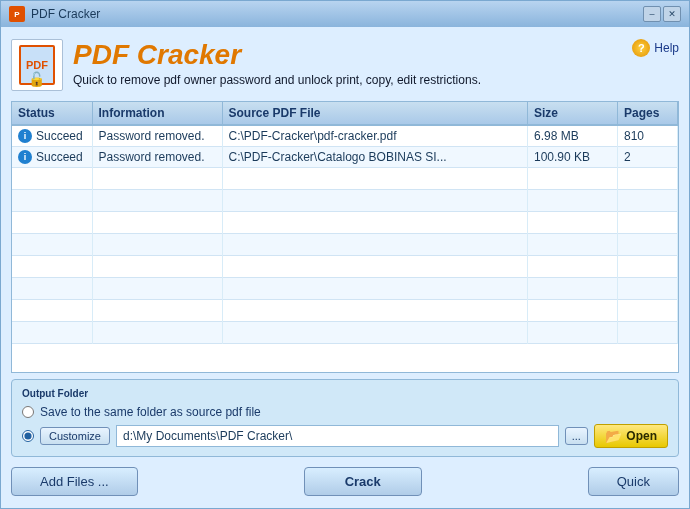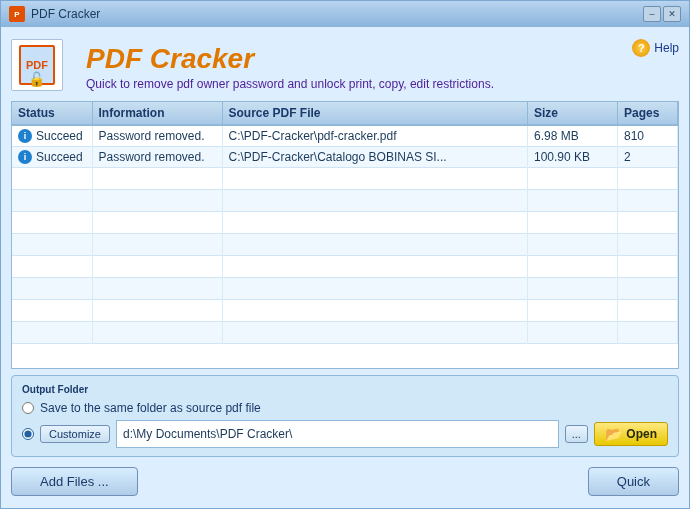--- a/index.html
+++ b/index.html
@@ -74,22 +74,22 @@
       gap: 6px;
     }
     .header-row {
       display: flex;
       align-items: center;
       justify-content: space-between;
       padding: 4px 0;
     }
     .header-left {
       display: flex;
-      align-items: flex-end;
-      gap: 23px;
+      align-items: flex-start;
+      gap: 10px;
     }
     .pdf-icon {
       width: 52px;
       height: 52px;
       background: white;
       border: 1px solid #aac0d8;
       display: flex;
       align-items: center;
       justify-content: center;
       position: relative;
@@ -120,21 +120,21 @@
       bottom: -4px;
     }
     .app-title {
       font-size: 28px;
       font-weight: bold;
       color: #e07800;
       font-style: italic;
     }
     .subtitle {
       font-size: 12px;
-      color: #4c1d95;
+      color: #0f172a;
       margin-top: 2px;
     }
     .help-btn {
       display: flex;
       align-items: center;
       gap: 4px;
       color: #1a3a8a;
       font-size: 12px;
       cursor: pointer;
       align-self: flex-start;
@@ -249,21 +249,21 @@
       cursor: pointer;
       white-space: nowrap;
     }
     .path-input {
       flex: 1;
       padding: 3px 6px;
       border: 1px solid #90b8d8;
       background: white;
       font-size: 12px;
       color: #1a3a5a;
-      height: 28px;
+      height: 22px;
     }
     .dots-btn {
       padding: 2px 6px;
       background: linear-gradient(to bottom, #e8f4ff, #c8dff0);
       border: 1px solid #7090b8;
       border-radius: 3px;
       color: #1a3a6a;
       font-size: 11px;
       cursor: pointer;
     }
@@ -461,17 +461,18 @@
         <button class="dots-btn">...</button>
         <button class="open-btn">
           <span class="open-folder-icon">📂</span>
           <span>Open</span>
         </button>
       </div>
     </div>
 
     <div class="bottom-buttons">
       <button class="action-btn">Add Files ...</button>
+      <button class="crack-btn">Crack</button>
       <button class="action-btn">Quick</button>
     </div>
 
   </div>
 </div>
 
 </body></html>

